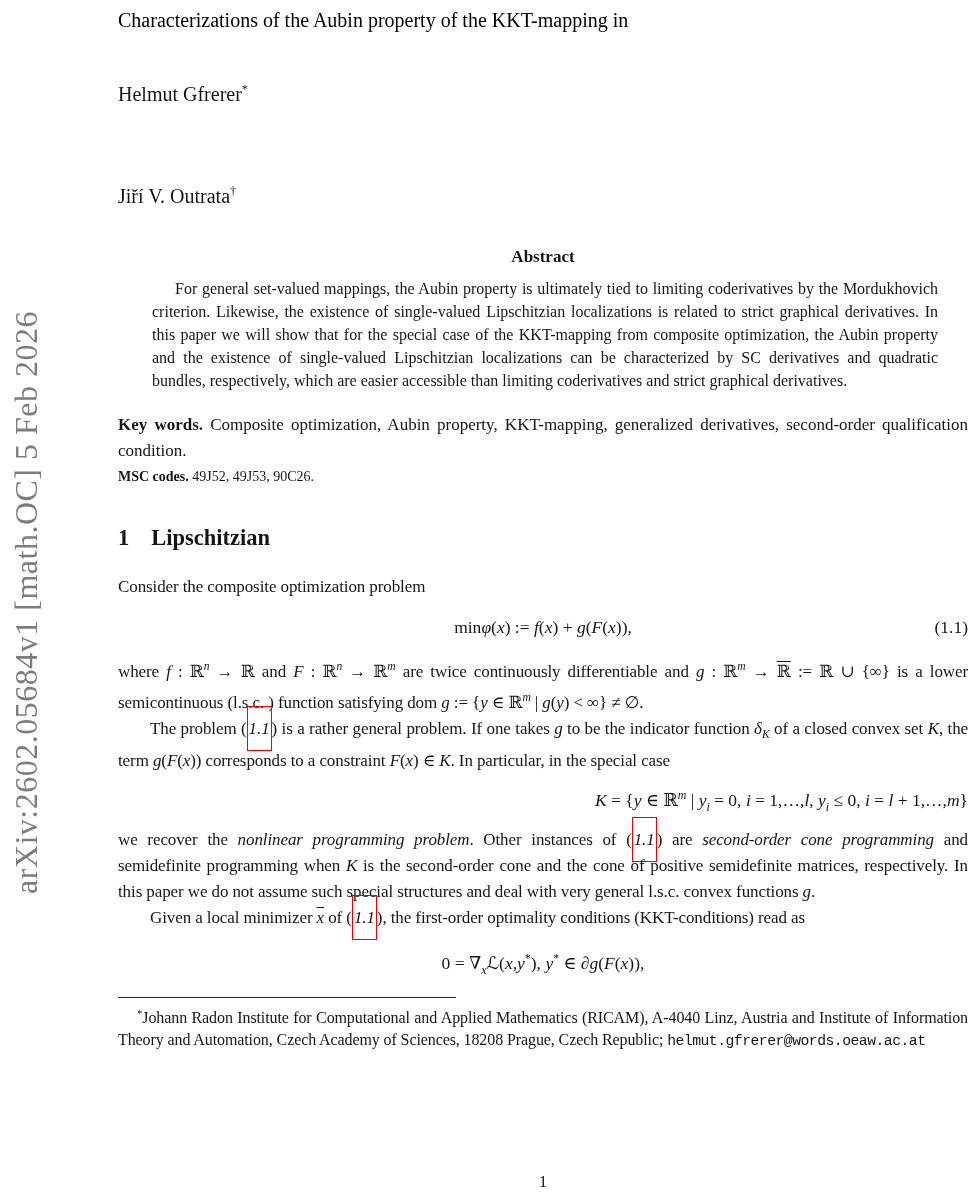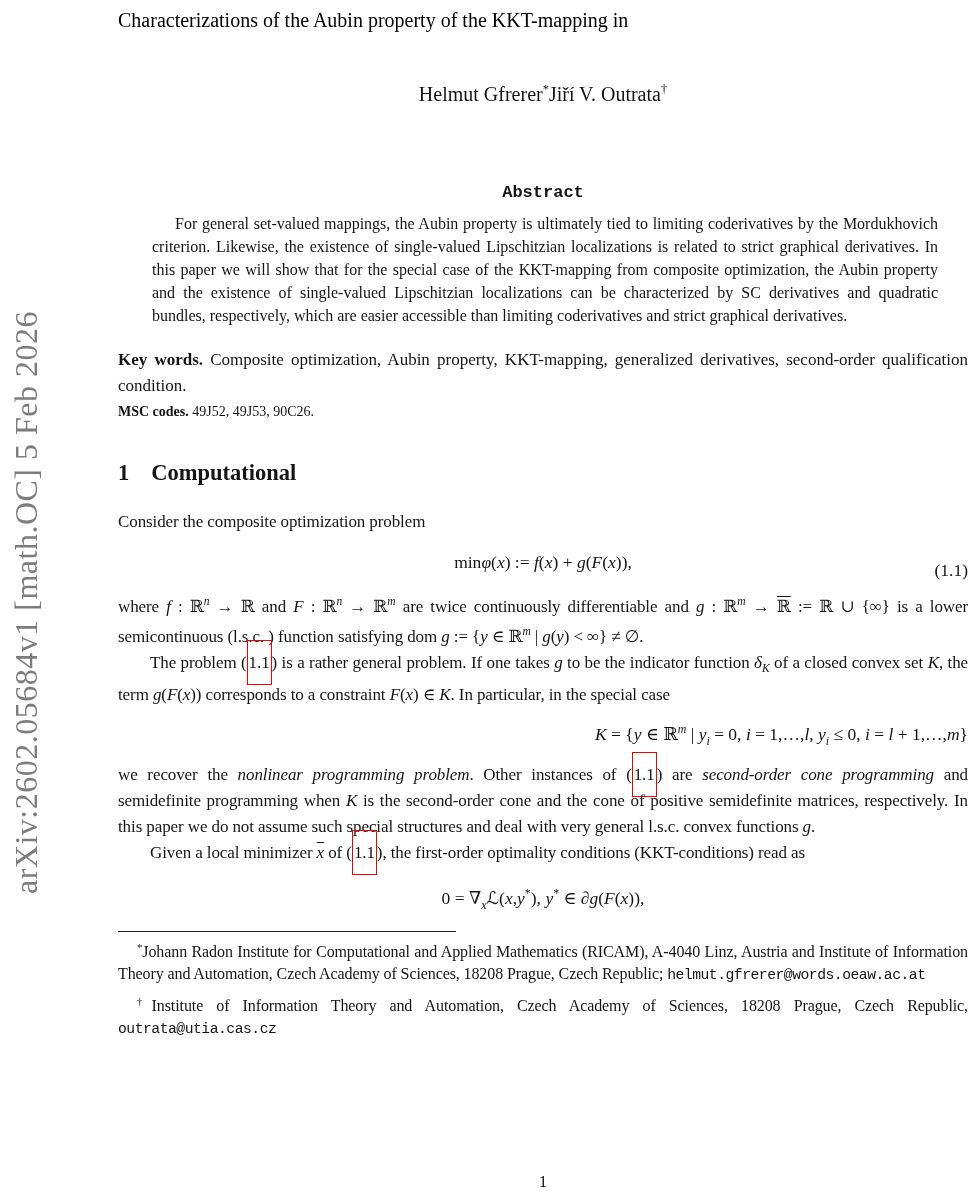--- a/index.html
+++ b/index.html
@@ -23,52 +23,53 @@
     font-size: 32px;
     color: #7d7d7d;
     letter-spacing: 0.5px;
   }
   
   .col { position: absolute; left: 118px; top: 0; width: 850px; }
 
   .title { font-size: 20px; line-height: 40px; text-align: left; color: #000; }
   .title .tline { white-space: nowrap; display: block; }
 
-  .authors { margin-top: 42px; display: flex; justify-content: center; font-size: 20px; }
+  .authors { margin-top: 42px; display: flex; justify-content: center; gap: 78px; font-size: 20px; flex-direction: column; }
   .authors sup { font-size: 62%; }
 
-  .abs-head { margin-top: 77px; text-align: center; font-weight: bold; font-size: 17px; font-family: Liberation Mono, monospace; }
+  .abs-head { margin-top: 40px; text-align: center; font-weight: bold; font-size: 17px; }
   .abs-body {
     margin: 10px 30px 0 34px;
     font-size: 16px; line-height: 23px;
     text-align: justify; text-indent: 23px;
   }
 
   .kw { margin-top: 20px; font-size: 17px; line-height: 26px; text-align: justify; }
   .msc { font-size: 14px; line-height: 26px; }
 
   .sec { margin-top: 35px; font-size: 22.5px; font-weight: bold; display: flex; gap: 22px; }
 
   .p { font-size: 17px; line-height: 26px; text-align: justify; letter-spacing: -0.1px; }
   .p.indent { text-indent: 32px; }
   .mt30 { margin-top: 23px; }
 
   .eqrow { position: relative; text-align: center; font-size: 17.5px; line-height: 26px; }
   .eqrow.m14 { margin: 14px 0; }
   .eqrow.m8 { margin: 8px 0; text-align: right; }
-  .eqno { position: absolute; right: 0; top: 8px; }
+  .eqno { position: absolute; right: 0; top: 0; }
 
   sup { font-size: 68%; }
   sub { font-size: 68%; }
   .ov { text-decoration: overline; }
   .eqref {
     color: inherit;
     text-decoration: none;
     border: 1.6px solid #f20000;
     padding: 12px 1px;
+    font-style: italic;
   }
   .tt { font-family: "Liberation Mono", "DejaVu Sans Mono", monospace; font-size: 92%; letter-spacing: -0.5px; }
 
   .fnrule { margin-top: 12px; width: 338px; border-top: 1.8px solid #222; height: 0; }
   .fn { margin-top: 5px; font-size: 16px; line-height: 21.5px; text-align: justify; text-indent: 19px; letter-spacing: -0.1px; }
 
   .pageno { position: absolute; top: 1172px; left: 118px; width: 850px; text-align: center; font-size: 17px; }
 </style>
 </head>
 <body>
@@ -89,21 +90,21 @@
     </div>
 
     <div class="abs-head">Abstract</div>
     <div class="abs-body">For general set-valued mappings, the Aubin property is ultimately tied to limiting coderivatives by the Mordukhovich criterion. Likewise, the existence of single-valued Lipschitzian localizations is related to strict graphical derivatives. In this paper we will show that for the special case of the KKT-mapping from composite optimization, the Aubin property and the existence of single-valued Lipschitzian localizations can be characterized by SC derivatives and quadratic bundles, respectively, which are easier accessible than limiting coderivatives and strict graphical derivatives.</div>
 
     <div class="kw"><b>Key words.</b><span> Composite optimization, Aubin property, KKT-mapping, generalized derivatives, second-order qualification condition.</span></div>
     <div class="msc"><b>MSC codes.</b><span> 49J52, 49J53, 90C26.</span></div>
 
     <div class="sec">
       <span>1</span>
-      <span>Computational</span>
+      <span>Lipschitzian</span>
     </div>
 
     <div class="p mt30">Consider the composite optimization problem</div>
 
     <div class="eqrow m14">
       <span>min<i>φ</i>(<i>x</i>) := <i>f</i>(<i>x</i>) + <i>g</i>(<i>F</i>(<i>x</i>)),</span>
       <span class="eqno">(1.1)</span>
     </div>
 
     <div class="p">where <i>f</i> : ℝ<sup><i>n</i></sup> → ℝ and <i>F</i> : ℝ<sup><i>n</i></sup> → ℝ<sup><i>m</i></sup> are twice continuously differentiable and <i>g</i> : ℝ<sup><i>m</i></sup> → <span class="ov">ℝ</span> := ℝ ∪ {∞} is a lower semicontinuous (l.s.c. ) function satisfying dom <i>g</i> := {<i>y</i> ∈ ℝ<sup><i>m</i></sup> | <i>g</i>(<i>y</i>) &lt; ∞} ≠ ∅.</div>
@@ -115,19 +116,18 @@
 
     <div class="p">we recover the <i>nonlinear programming problem</i>.  Other instances of (<a class="eqref">1.1</a>) are <i>second-order cone programming</i> and semidefinite programming when <i>K</i> is the second-order cone and the cone of positive semidefinite matrices, respectively. In this paper we do not assume such special structures and deal with very general l.s.c. convex functions <i>g</i>.</div>
     <div class="p indent">Given a local minimizer <span class="ov"><i>x</i></span> of (<a class="eqref">1.1</a>), the first-order optimality conditions (KKT-conditions) read as</div>
 
     <div class="eqrow m14">
       <span>0 = ∇<sub><i>x</i></sub>ℒ(<i>x</i>,<i>y</i><sup>*</sup>), <i>y</i><sup>*</sup> ∈ ∂<i>g</i>(<i>F</i>(<i>x</i>)),</span>
     </div>
 
     <div class="fnrule"></div>
     <div class="fn"><sup>*</sup>Johann Radon Institute for Computational and Applied Mathematics (RICAM), A-4040 Linz, Austria and Institute of Information Theory and Automation, Czech Academy of Sciences, 18208 Prague, Czech Republic; <span class="tt">helmut.gfrerer@words.oeaw.ac.at</span></div>
-    <div class="fn"><sup>†</sup>Institute of Information Theory and Automation, Czech Academy of Sciences, 18208 Prague, Czech Republic, <span class="tt">outrata@utia.cas.cz</span></div>
 
   </div>
 
   <div class="pageno">1</div>
 
 </div>
 
 </body></html>

